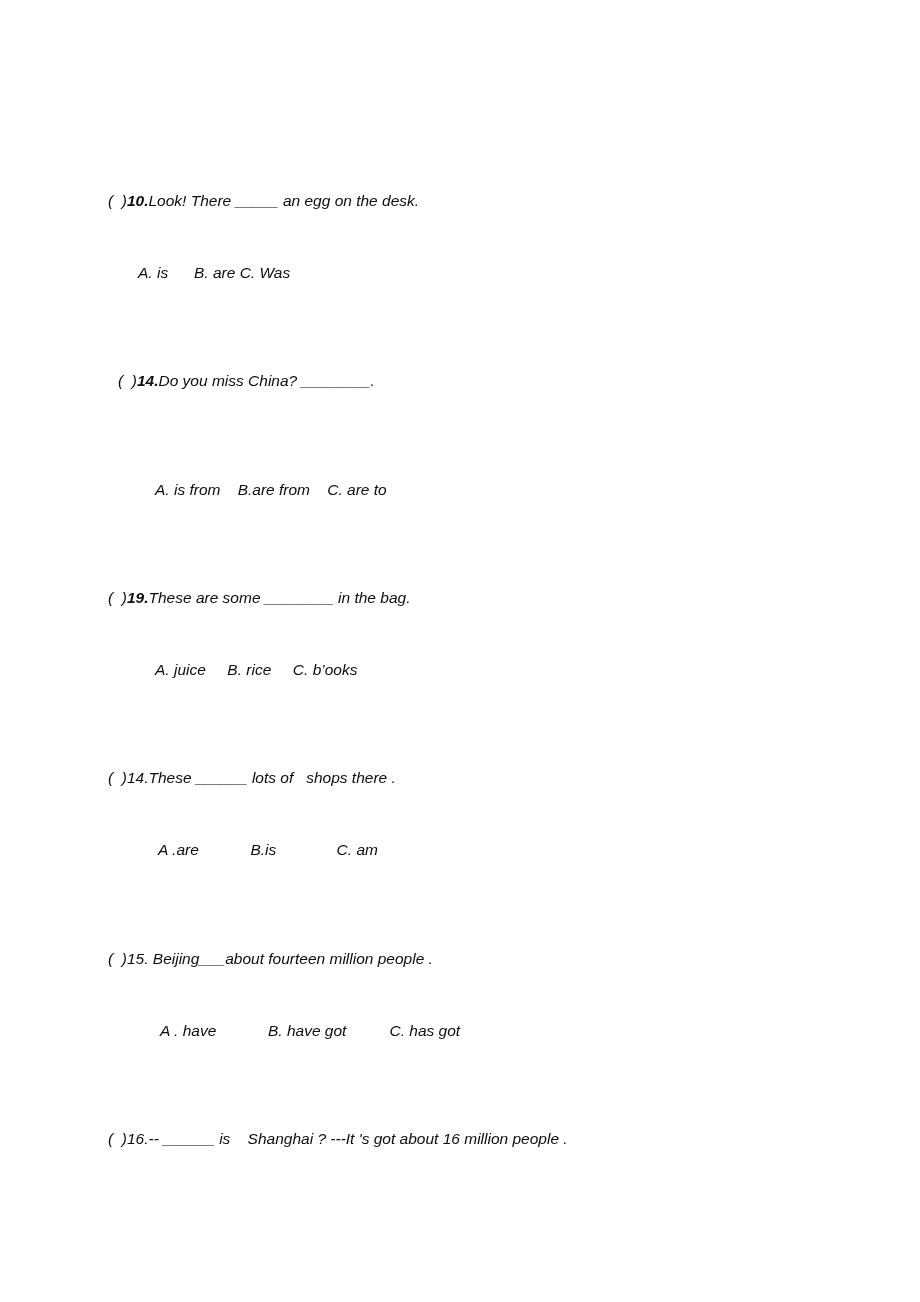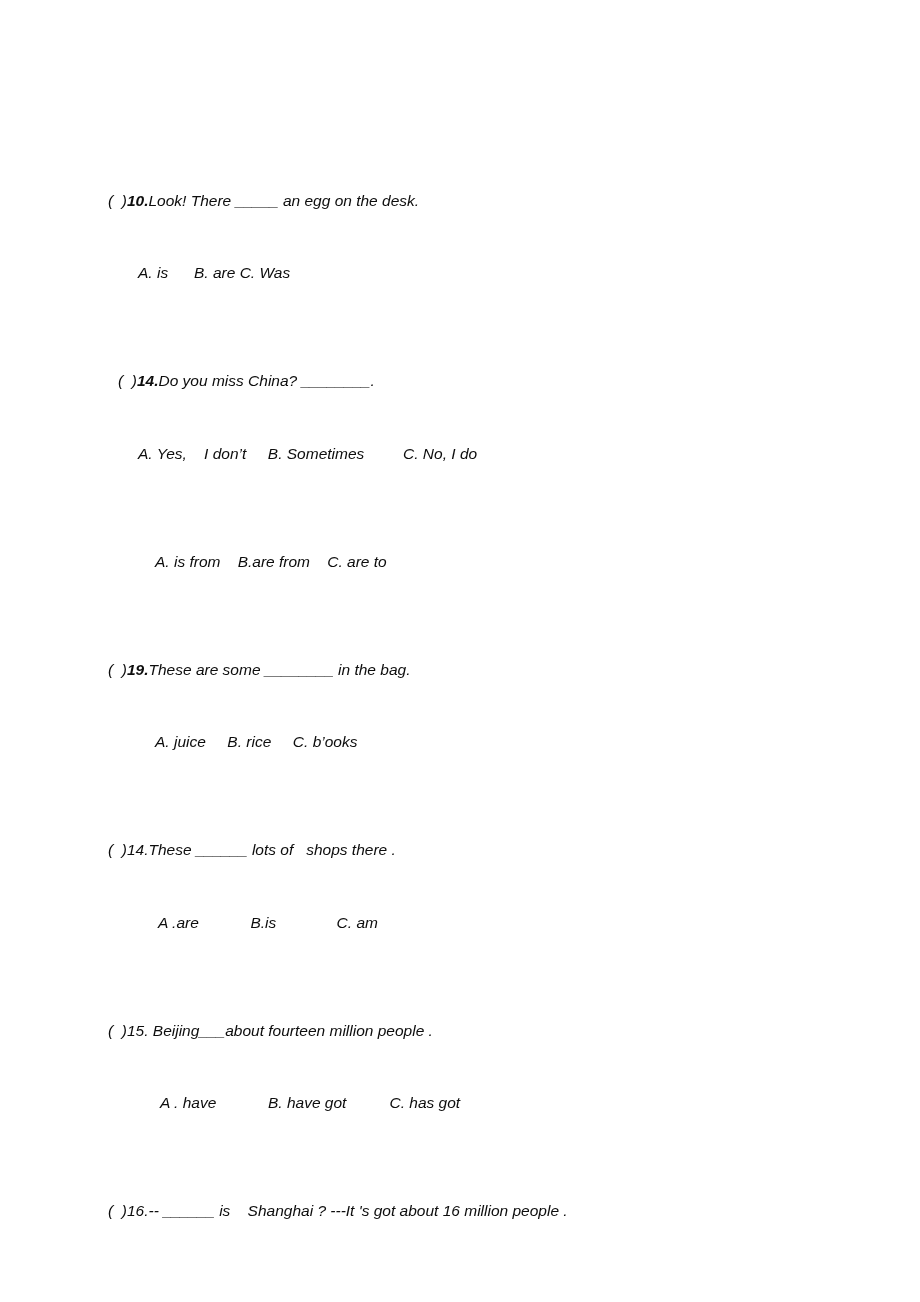--- a/index.html
+++ b/index.html
@@ -30,21 +30,20 @@
 
 <div class="page">
   <div class="content">
 
     
     <div class="line"><span>(  )</span><span class="b">10.</span><span>Look! There _____ an egg on the desk.</span></div>
     <div class="line" style="padding-left:30px">A. is      B. are C. Was</div>
 
     
     <div class="line" style="padding-left:10px"><span>(  )</span><span class="b">14.</span><span>Do you miss China? ________.</span></div>
-    <div class="line" style="padding-left:30px">A. Yes,    I don’t     B. Sometimes         C. No, I do</div>
 
     
     <div class="line" style="padding-left:47px">A. is from    B.are from    C. are to</div>
 
     
     <div class="line"><span>(  )</span><span class="b">19.</span><span>These are some ________ in the bag.</span></div>
     <div class="line" style="padding-left:47px">A. juice     B. rice     C. b’ooks</div>
 
     
     <div class="line"><span>(  )</span><span>14.</span><span>These ______ lots of   shops there .</span></div>

